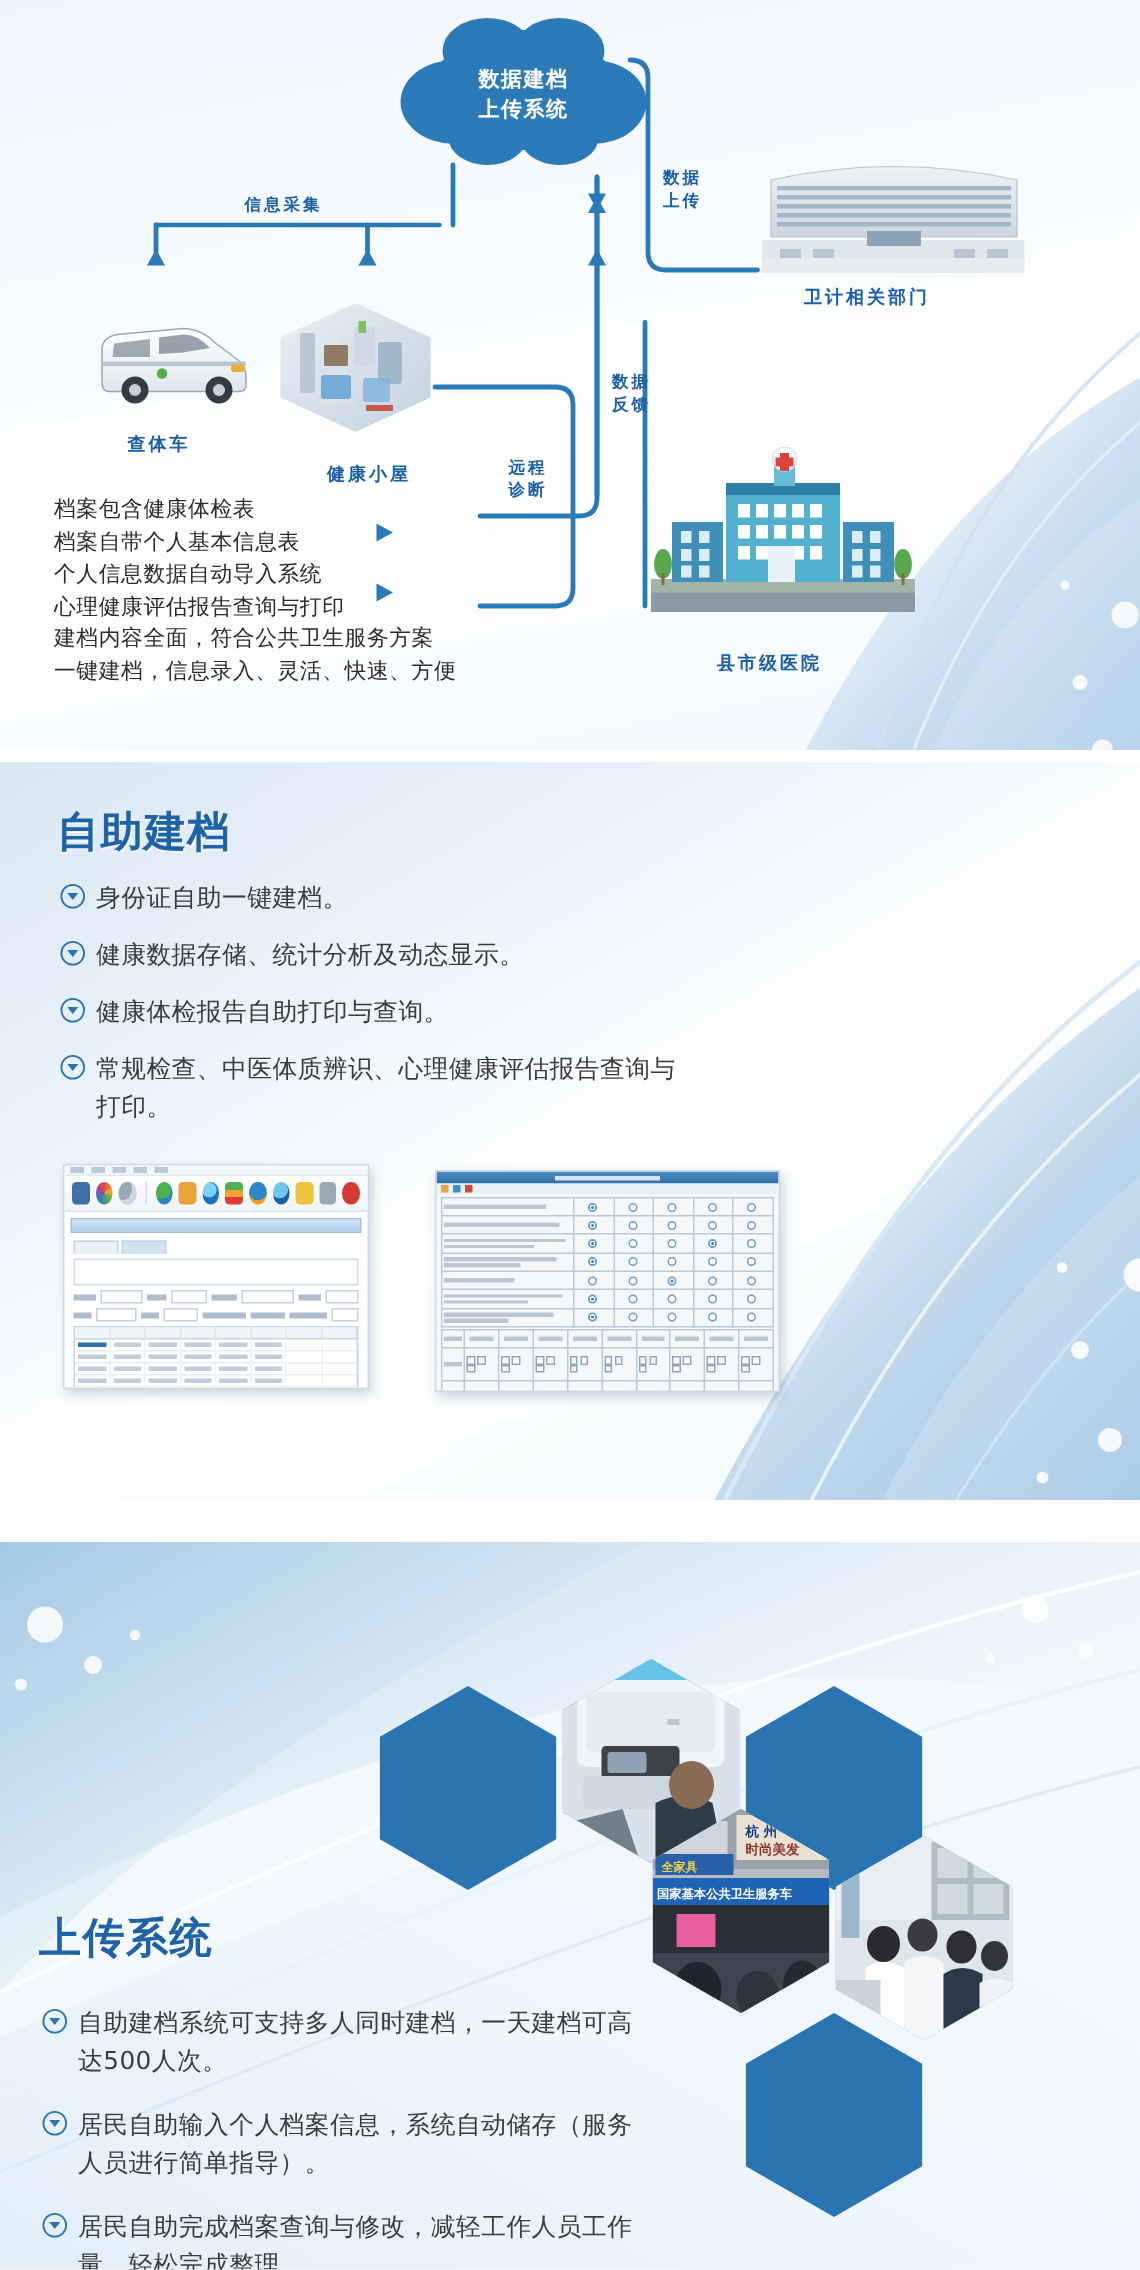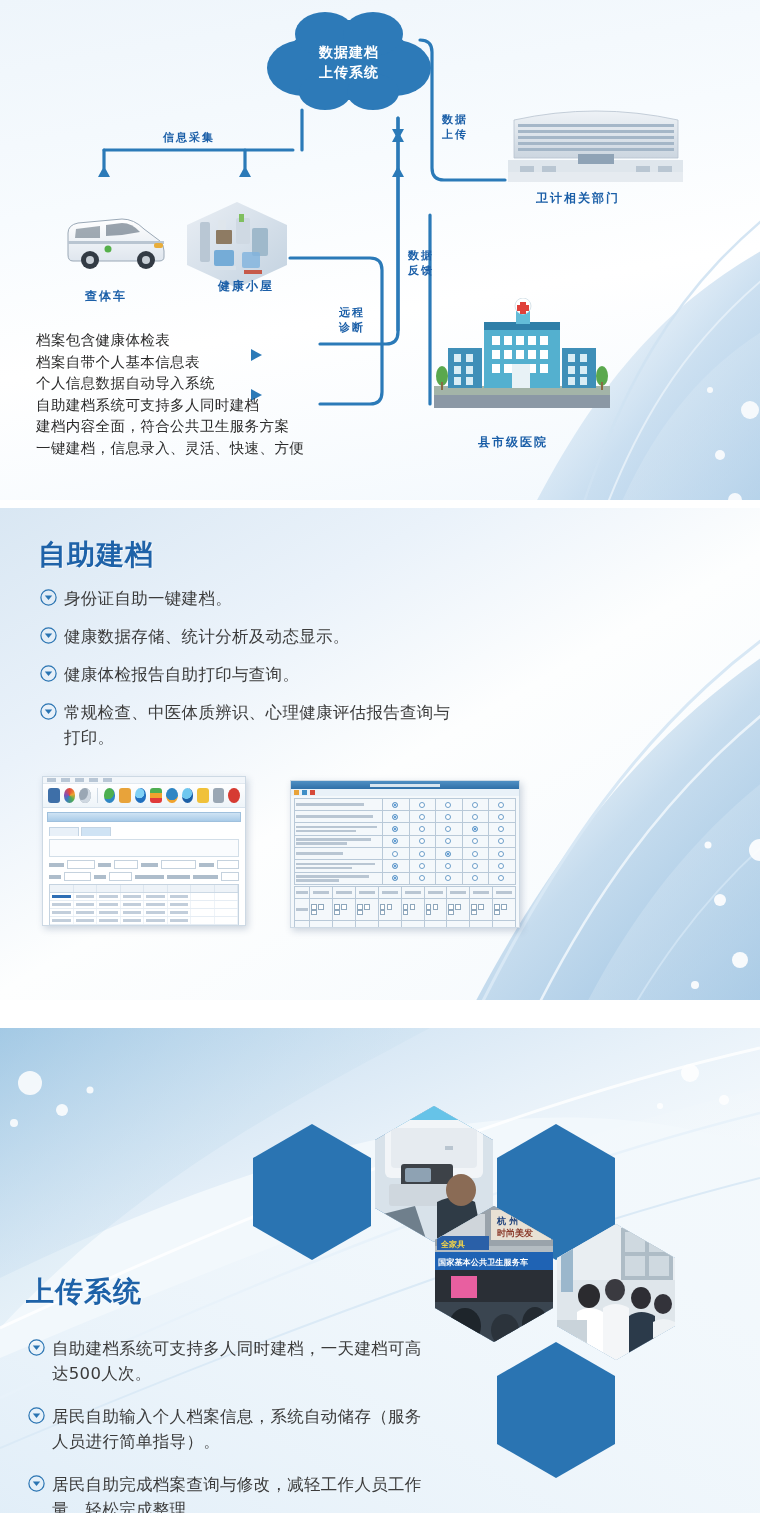--- a/index.html
+++ b/index.html
@@ -251,21 +251,21 @@
           <rect x="36" y="20" width="8" height="10" rx="1" fill="#dfe6ec"></rect>
           <rect x="54" y="18" width="14" height="26" rx="2" fill="#cfd9e3"></rect>
           <rect x="57" y="14" width="5" height="8" fill="#7fbf5f"></rect>
           <rect x="70" y="28" width="16" height="28" rx="2" fill="#9fb9cb"></rect>
           <rect x="32" y="50" width="20" height="16" rx="2" fill="#5d9fd2" opacity=".8"></rect>
           <rect x="60" y="52" width="18" height="16" rx="2" fill="#7fb3dd" opacity=".8"></rect>
           <rect x="24" y="66" width="30" height="4" fill="#d7e1ea"></rect>
           <rect x="62" y="70" width="18" height="4" fill="#c65a4a"></rect>
         </svg>
       </div>
-      <div class="nlabel md" style="left:218px;top:278px;">健康小屋</div>
+      <div class="nlabel md" style="left:218px;top:308px;">健康小屋</div>
 
       <div class="obj" style="left:508px;top:100px;width:175px;height:82px;">
         <svg viewBox="0 0 175 82" width="175" height="82">
           <defs>
             <linearGradient id="bldG" x1="0" y1="0" x2="0" y2="1">
               <stop offset="0" stop-color="#eef2f6"></stop>
                 <stop offset="1" stop-color="#ccd6e0"></stop>
             </linearGradient>
           </defs>
           <rect x="0" y="60" width="175" height="22" fill="#dfe6ec"></rect>
@@ -338,21 +338,21 @@
               <rect x="169" y="84" width="2" height="8" fill="#8a6a44"></rect>
           </g>
         </svg>
       </div>
       <div class="nlabel md" style="left:478px;top:434px;">县市级医院</div>
 
       <div class="bulletlines">
         <div>档案包含健康体检表</div>
         <div>档案自带个人基本信息表</div>
         <div>个人信息数据自动导入系统</div>
-        <div>自助建档系统可支持多人同时建档</div>
+        <div>心理健康评估报告查询与打印</div>
         <div>建档内容全面，符合公共卫生服务方案</div>
         <div>一键建档，信息录入、灵活、快速、方便</div>
       </div>
 
     </div>
   </div>
 
   <div class="sec2">
 
     <svg class="swoosh2" viewBox="0 0 620 560">

